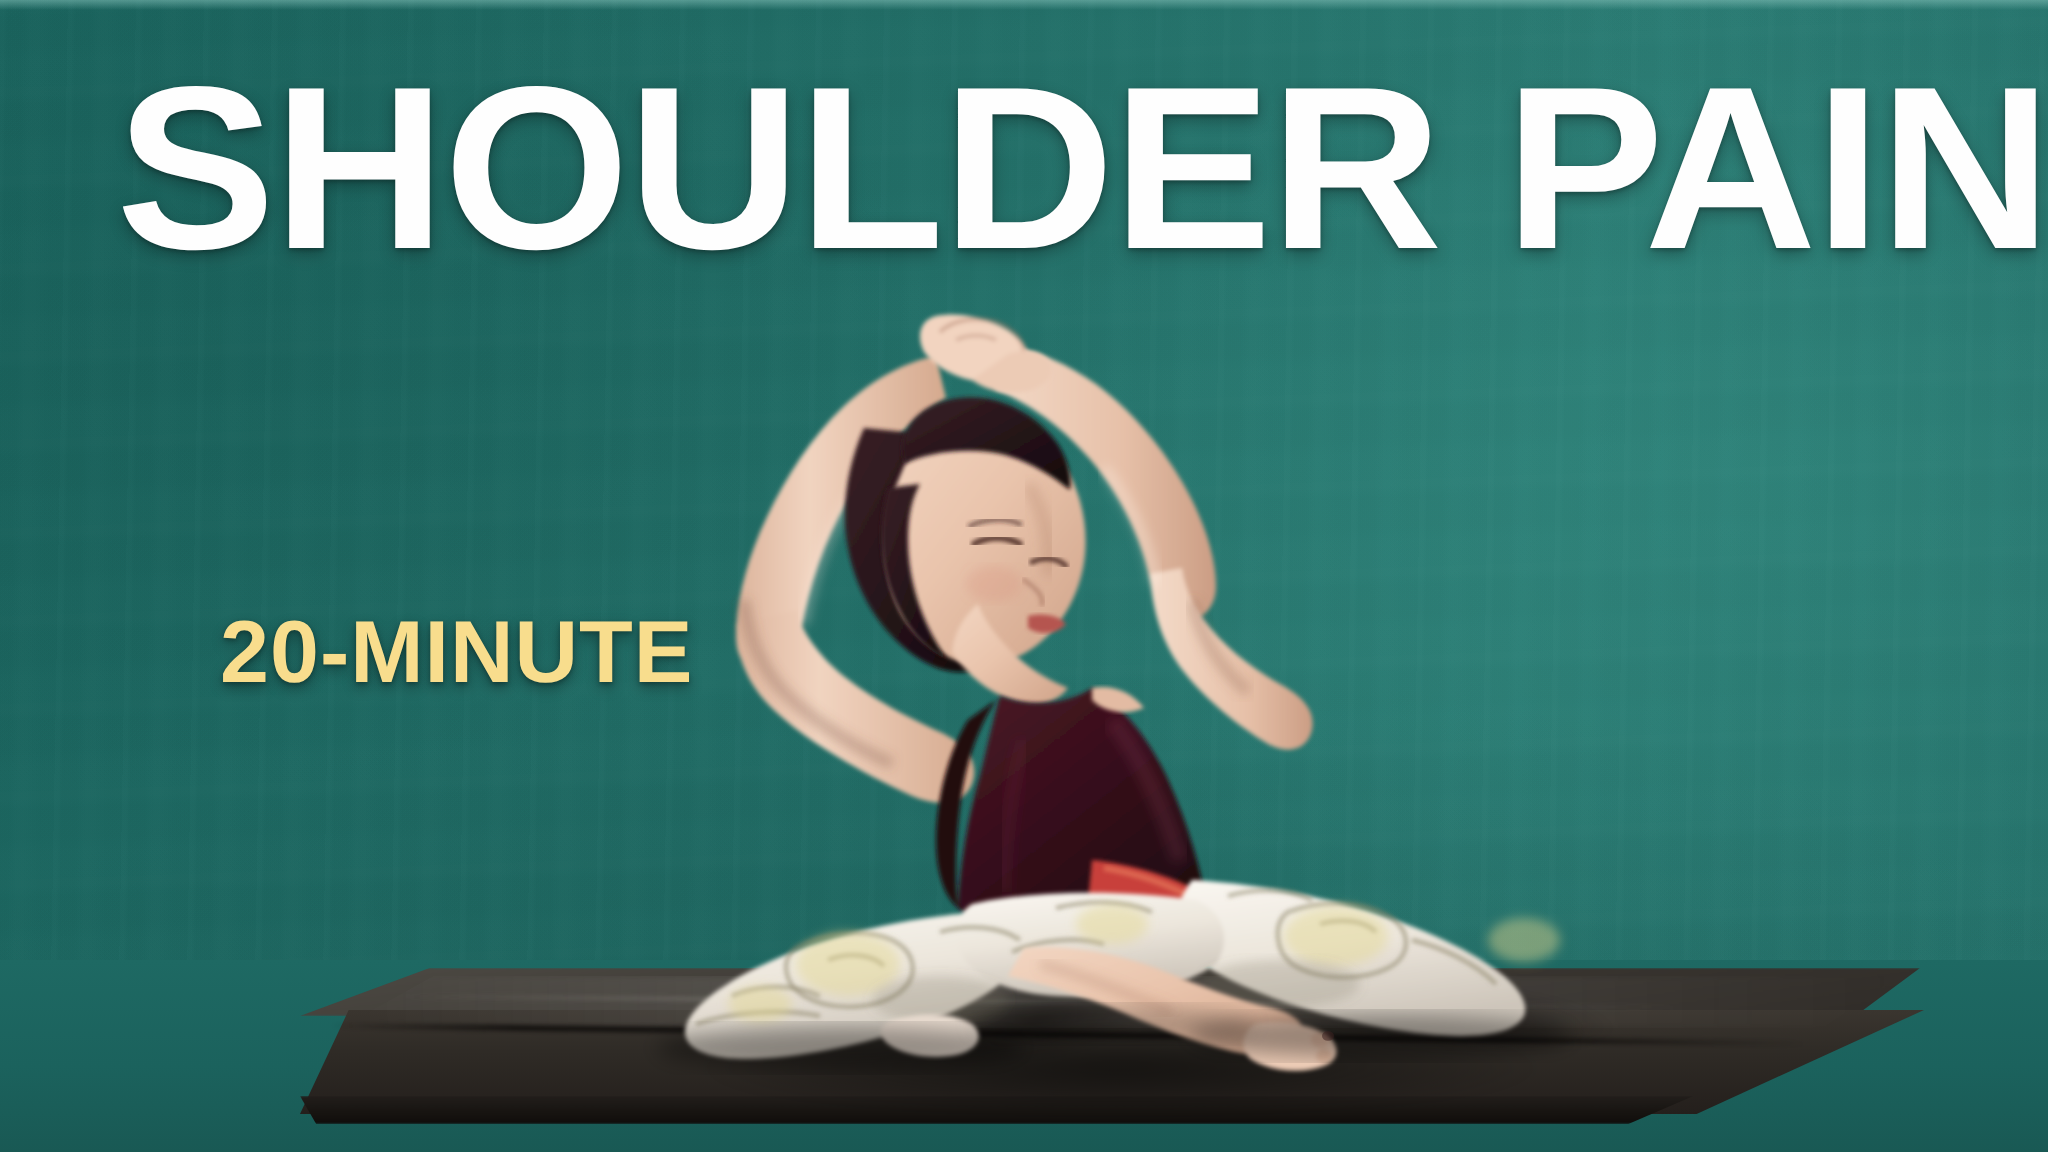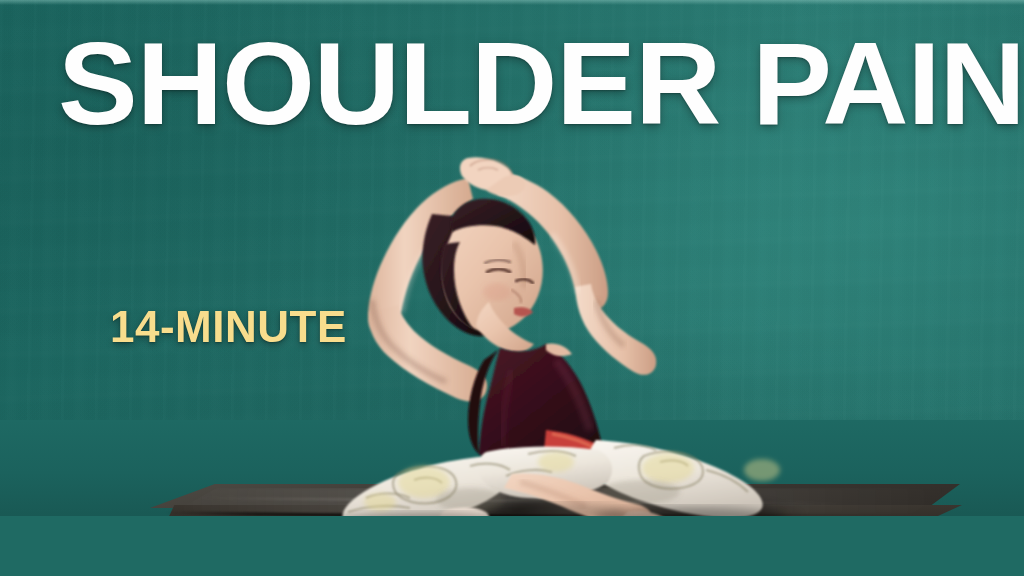--- a/index.html
+++ b/index.html
@@ -5,21 +5,21 @@
   * { margin:0; padding:0; box-sizing:border-box; }
   html,body { width:1024px; height:576px; overflow:hidden; }
   body {
     font-family:"Liberation Sans", sans-serif;
     background:#1f6a63;
   }
 
   #thumbnail {
     position:relative;
     width:1024px;
-    height:516px;
+    height:576px;
     overflow:hidden;
     background:#1f6a63;
   }
 
   
   .bg-base {
     position:absolute; inset:0;
     background:
       radial-gradient(ellipse 60% 70% at 86% 42%, rgba(52,140,130,0.55) 0%, rgba(52,140,130,0) 62%),
       radial-gradient(ellipse 55% 60% at 10% 30%, rgba(24,92,86,0.45) 0%, rgba(24,92,86,0) 65%),
@@ -410,16 +410,16 @@
 
       <ellipse cx="420" cy="524" rx="92" ry="11" fill="rgba(0,0,0,0.35)" filter="url(#soft3)"></ellipse>
       <ellipse cx="690" cy="518" rx="96" ry="11" fill="rgba(0,0,0,0.35)" filter="url(#soft3)"></ellipse>
       <ellipse cx="556" cy="512" rx="70" ry="9" fill="rgba(0,0,0,0.22)" filter="url(#soft3)"></ellipse>
     </svg>
   </div>
 
   <div class="title">SHOULDER PAIN</div>
 
   <div class="subtitle">
-    <span class="line line-1">14-MINUTE</span>
+    <span class="line line-1">20-MINUTE</span>
   </div>
 
 </div>
 
 </body></html>

